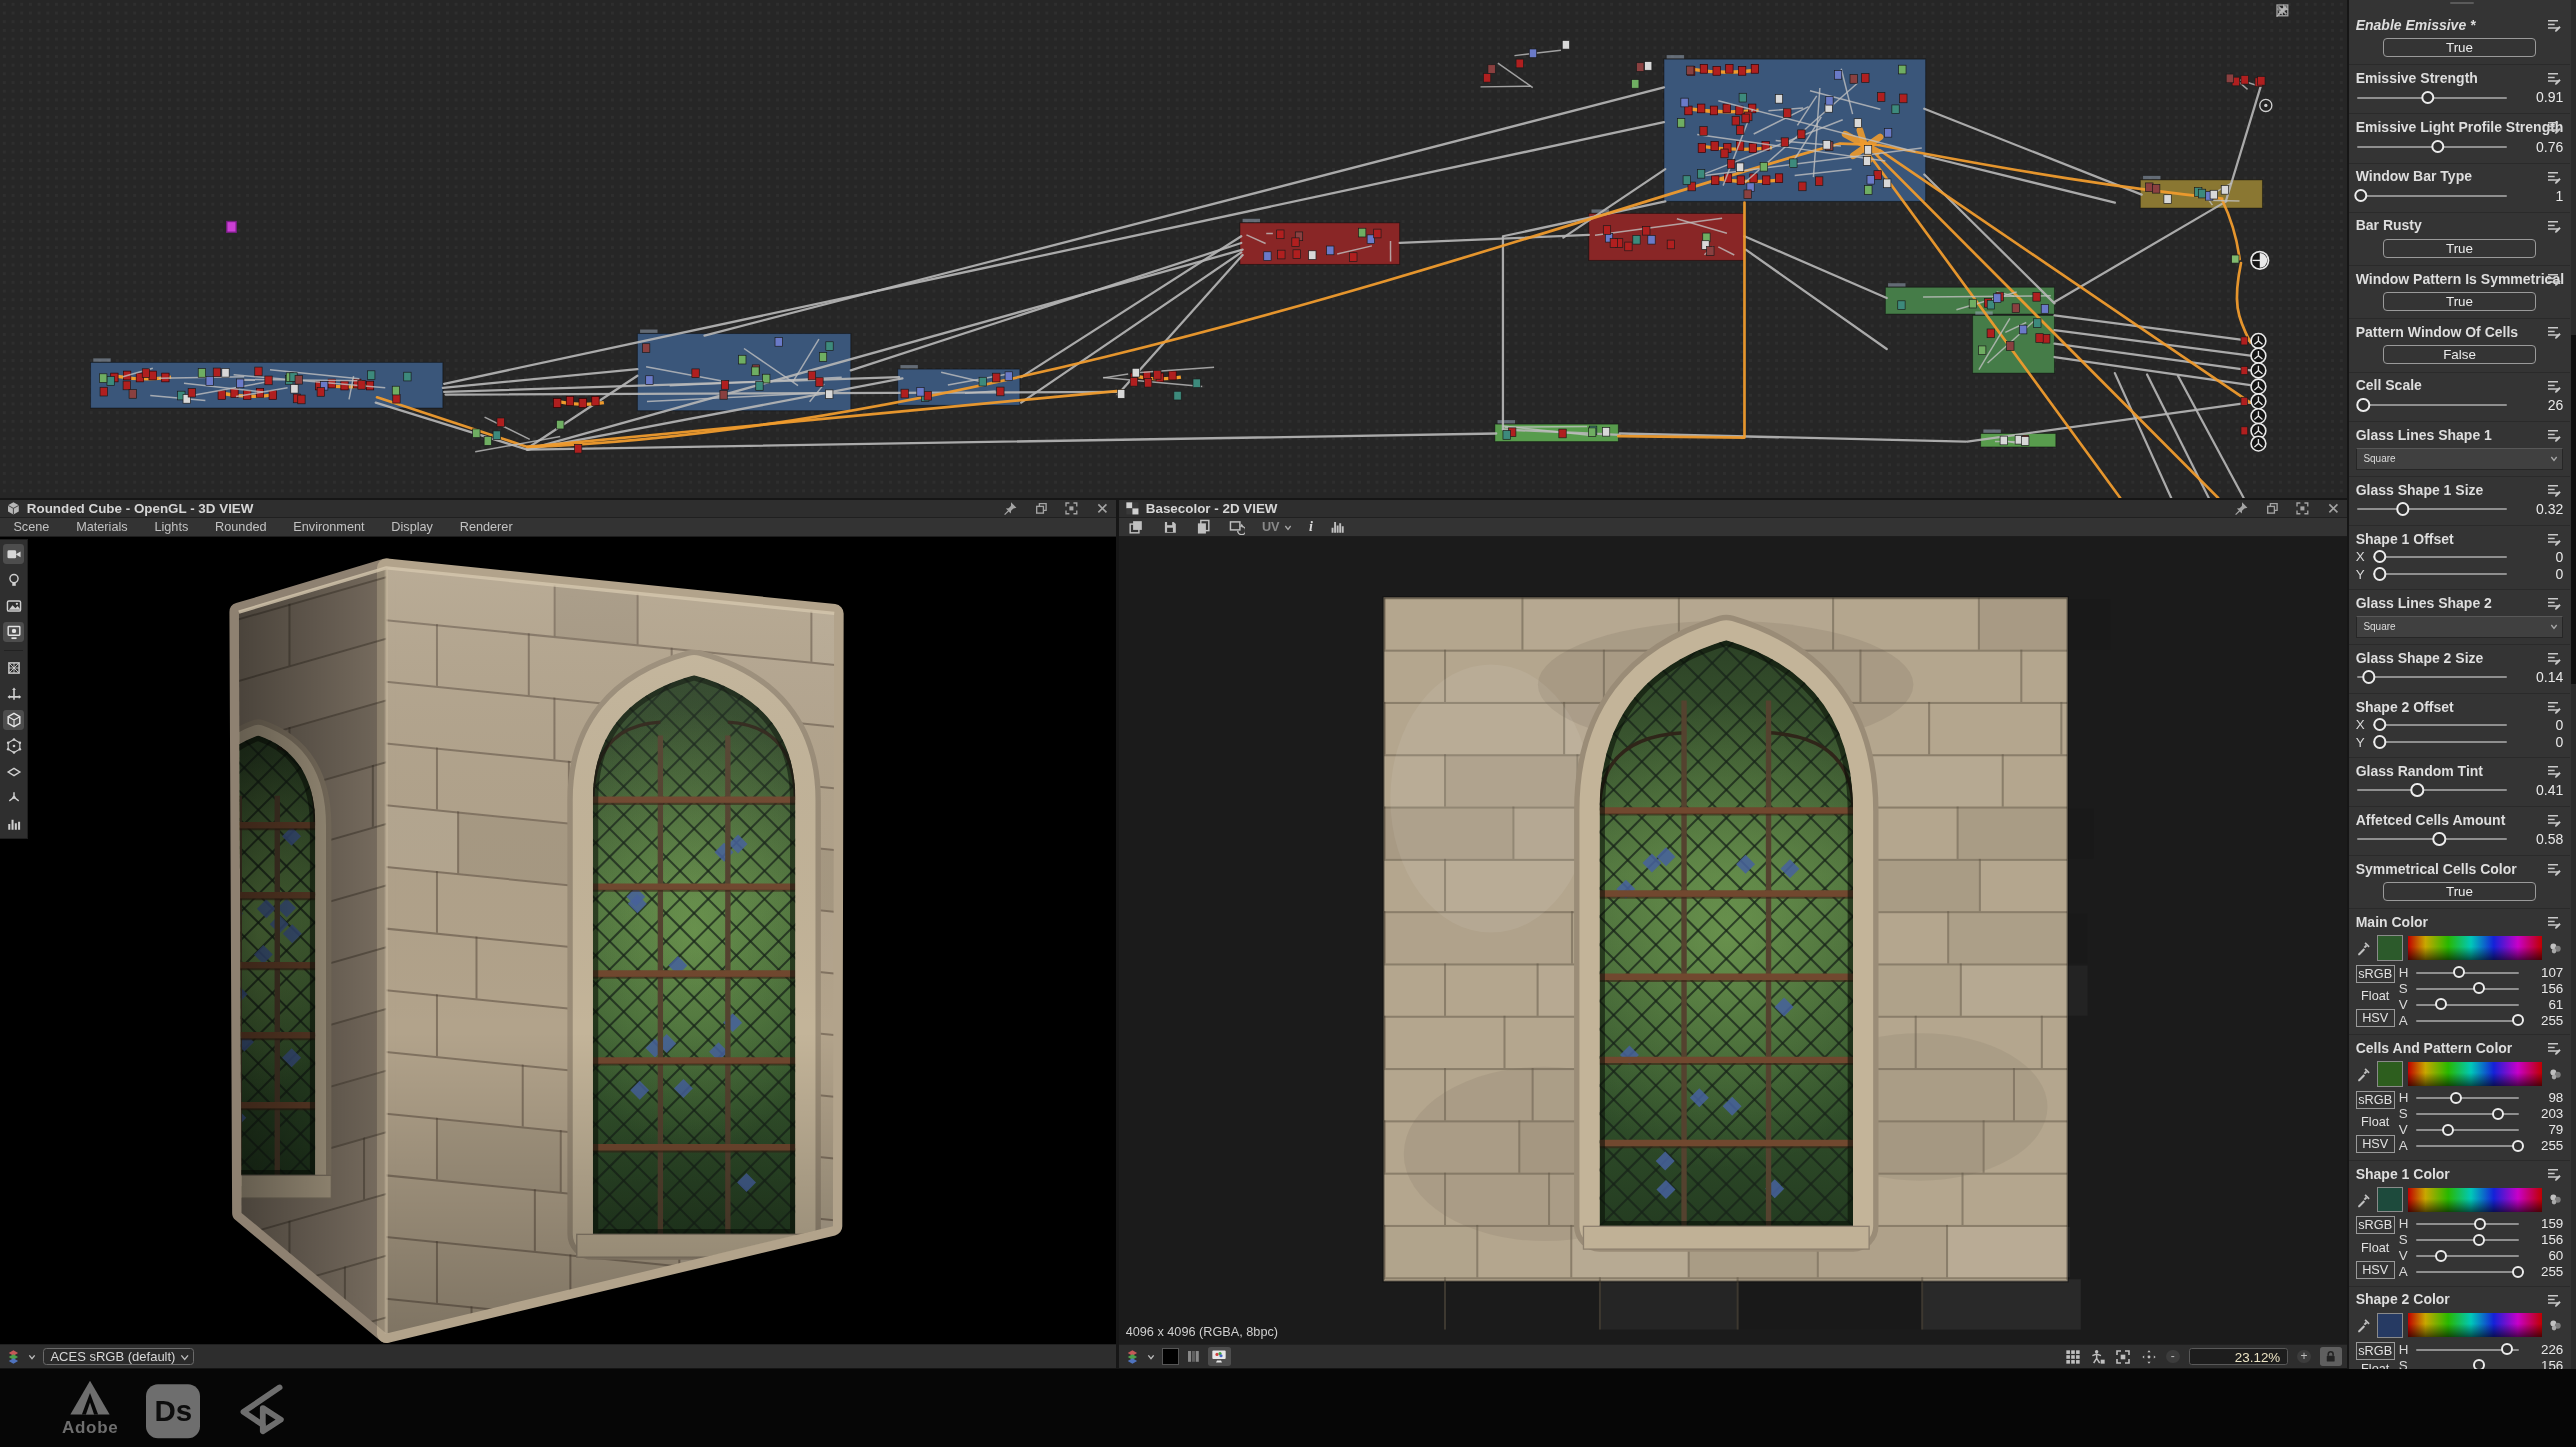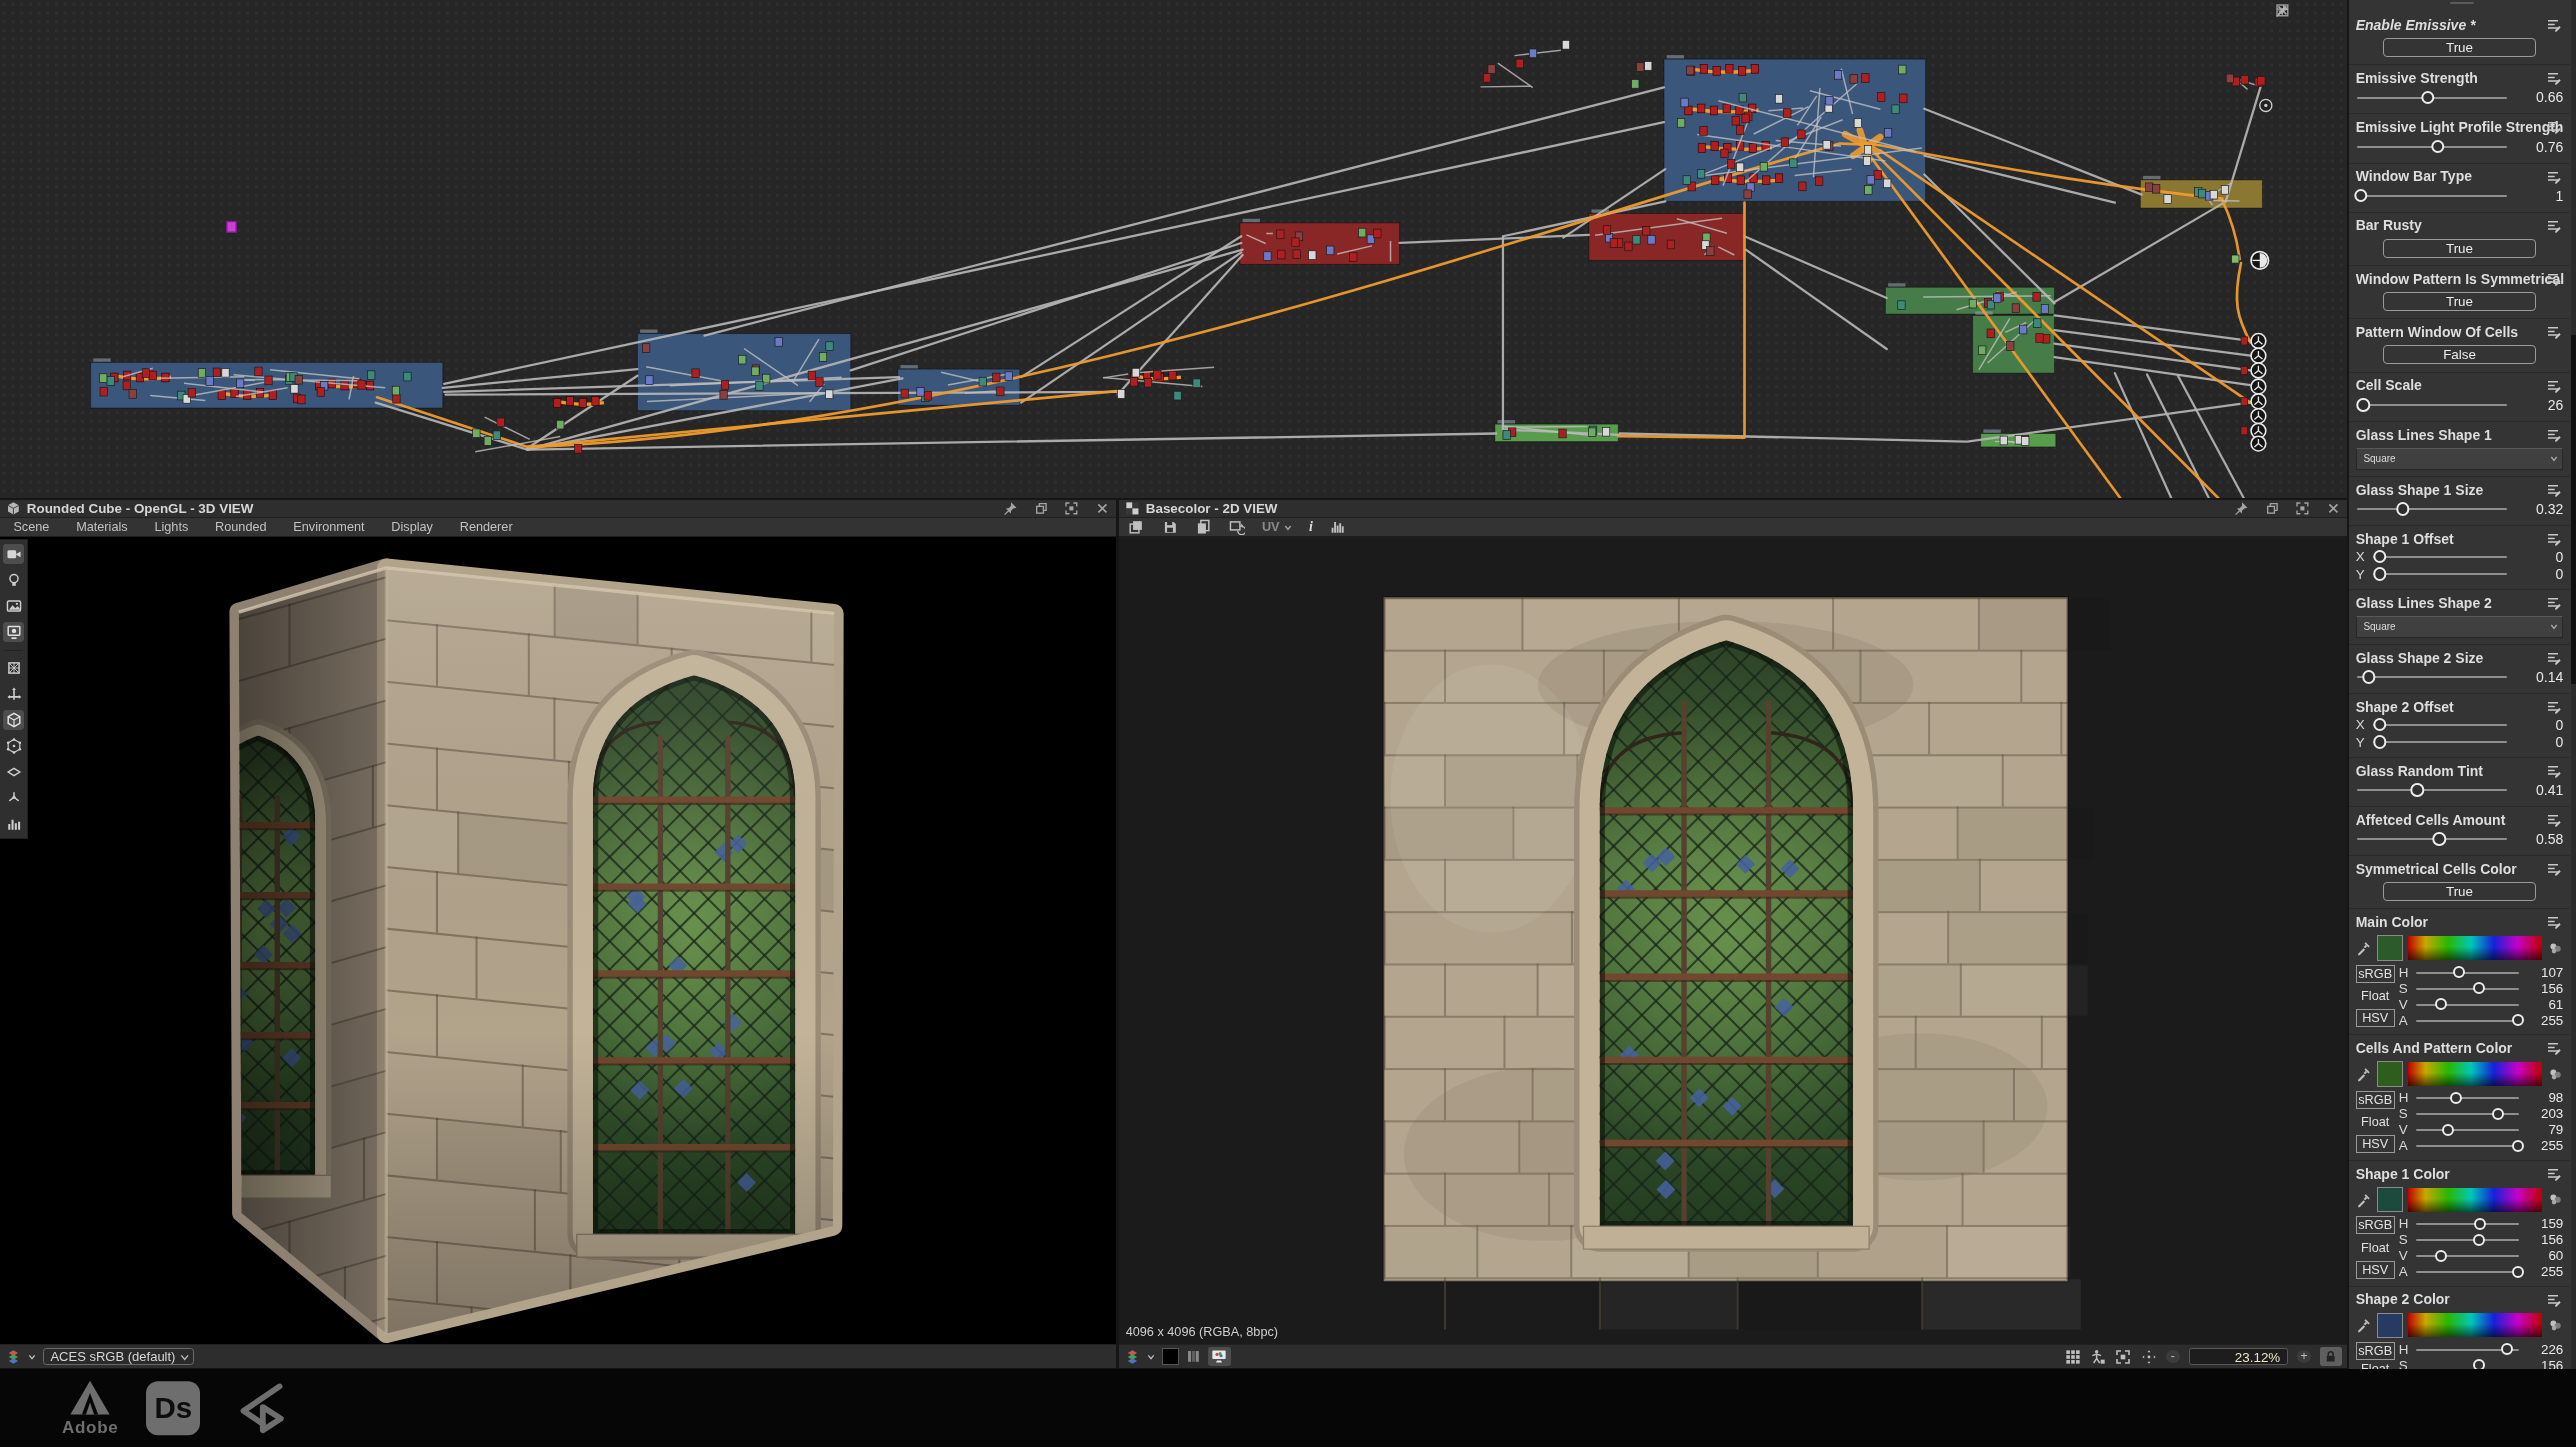--- a/index.html
+++ b/index.html
@@ -82,21 +82,21 @@
   #info2d{position:absolute;left:6.7px;bottom:5.4px;font-size:12.7px;color:#cfcfcf;}
   .zoombox{width:99px;height:17.4px;line-height:17.4px;background:#1d1d1d;border:1px solid #585858;border-radius:2.7px;
            color:#ece4c4;font-size:13.4px;text-align:right;padding:0 6.7px;box-sizing:border-box;}
   .roundbtn{width:13.4px;height:13.4px;border-radius:50%;background:#3c3c3c;color:#bdbdbd;font-size:12px;line-height:12.7px;text-align:center;}
   .lockbox{width:21.5px;height:19px;background:#5f5f5f;border-radius:2.7px;display:flex;align-items:center;justify-content:center;}
   .swatch-black{width:14.8px;height:14.8px;background:#000;border:1px solid #555;}
   .monitorbox{width:23px;height:19px;background:#4d4d4d;border-radius:2.7px;display:flex;align-items:center;justify-content:center;}
 
   
   #footer{position:absolute;left:0;top:1369px;width:2576px;height:79px;background:#060606;}
-  #f-logos{position:absolute;left:62px;top:50%;transform:translateY(-50%);display:flex;align-items:center;gap:28px;}
+  #f-logos{position:absolute;left:62px;top:50%;transform:translateY(-50%);display:flex;align-items:flex-end;gap:28px;}
   .adobe-block{display:flex;flex-direction:column;align-items:center;gap:1.3px;}
   .adobe-text{font-size:17px;font-weight:bold;color:#6e6e6e;letter-spacing:0.7px;}
   .ds-tile{width:54px;height:54px;background:#6e6e6e;border-radius:12px;display:flex;align-items:center;justify-content:center;}
   .ds-text{font-size:29.5px;font-weight:bold;color:#0d0d0d;}
   #f-credit{position:absolute;left:0;right:0;top:50%;transform:translateY(-50%);text-align:center;
             font-size:23.5px;font-weight:bold;letter-spacing:2px;color:#4d4d4d;}
 </style>
 </head>
 <body>
 
@@ -561,21 +561,21 @@
         <div class="block">
           <div class="labelrow"><span class="plabel">Emissive Strength</span><span class="fx"><svg width="16" height="14.8" viewBox="0 0 24 22">
                 <path d="M3 4h15M3 9.5h10M3 15h15" stroke="#c9c9c9" stroke-width="2.2"></path>
                 <path d="M14 18l6-6 2 2-6 6-2.6.6z" fill="#c9c9c9"></path>
               </svg></span></div>
           <div class="srow">
             <div class="track">
               <div class="tline"></div>
               <div class="knob" style="left: 47.12%;"></div>
             </div>
-            <span class="val">0.66</span>
+            <span class="val">0.91</span>
           </div>
         </div>
         <div class="block">
           <div class="labelrow"><span class="plabel">Emissive Light Profile Strength</span><span class="fx"><svg width="16" height="14.8" viewBox="0 0 24 22">
                 <path d="M3 4h15M3 9.5h10M3 15h15" stroke="#c9c9c9" stroke-width="2.2"></path>
                 <path d="M14 18l6-6 2 2-6 6-2.6.6z" fill="#c9c9c9"></path>
               </svg></span></div>
           <div class="srow">
             <div class="track">
               <div class="tline"></div>

